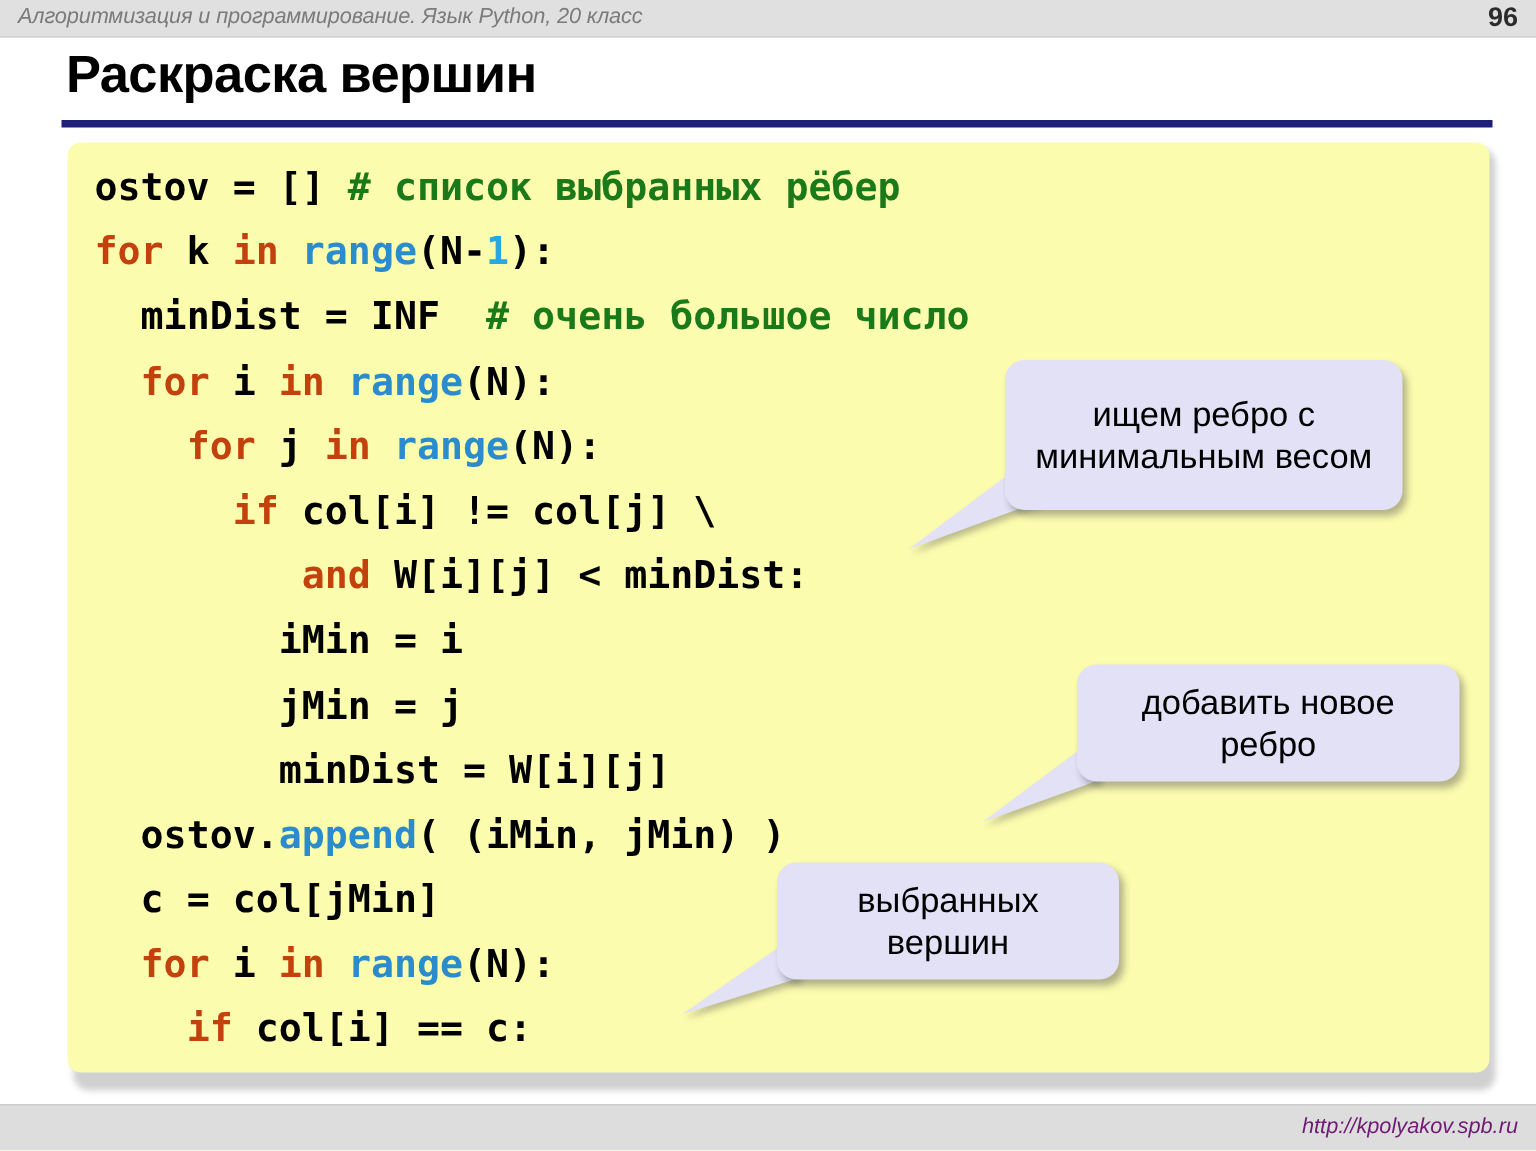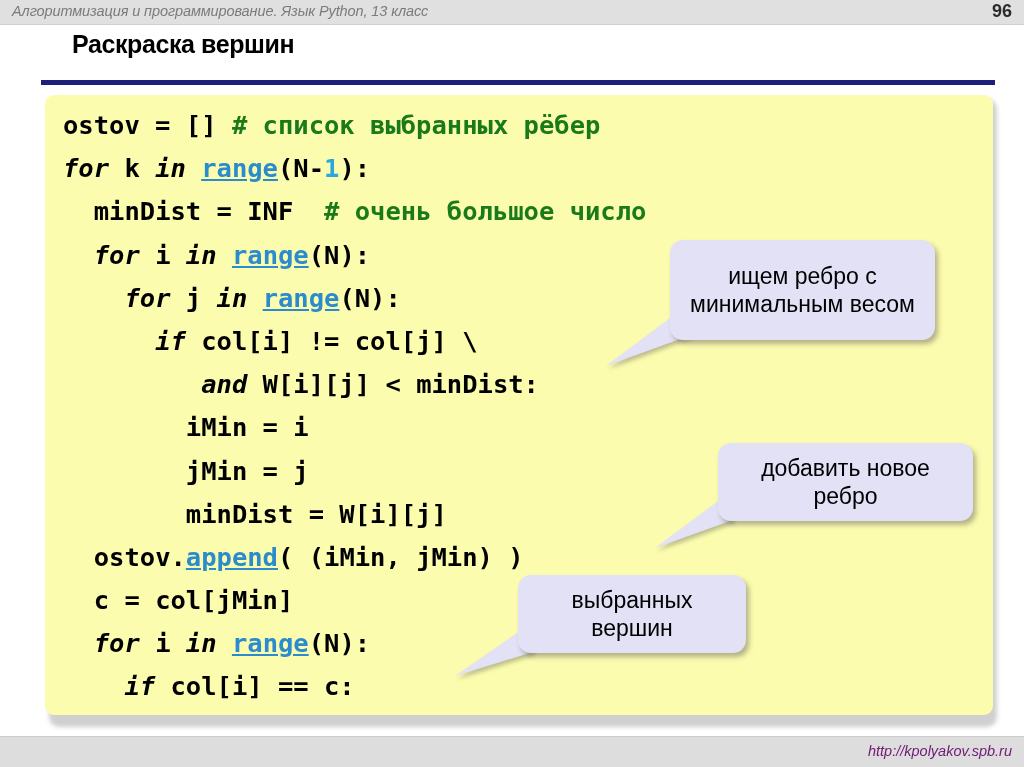--- a/index.html
+++ b/index.html
@@ -39,25 +39,24 @@
     font-size: 18px;
     font-weight: bold;
     color: #2b2b2b;
     text-align: center;
   }
 
   
   .slide-title {
     position: absolute;
     left: 44px; top: 30px;
-    font-size: 25px;
+    font-size: 35px;
     font-weight: bold;
     color: #000000;
     letter-spacing: -0.4px;
-    margin-left: 28px;
   }
   .title-rule {
     position: absolute;
     left: 41px; top: 80px;
     width: 954px;
     height: 5px;
     background: #1f1f7a;
   }
 
   
@@ -84,22 +83,22 @@
   .code {
     font-family: "DejaVu Sans Mono", "Liberation Mono", monospace;
     font-size: 25.5px;
     line-height: 43.2px;
     color: #000000;
     font-weight: bold;
     white-space: pre;
     padding-left: 18px;
   }
   .code .line { height: 43.2px; }
-  .kw      { color: #000000; font-style: italic; }          
-  .fn      { color: #2a8ccc; text-decoration: underline; }          
+  .kw      { color: #c2410c; }          
+  .fn      { color: #2a8ccc; }          
   .num     { color: #29a8e0; }          
   .cmt     { color: #1a7a1a; }          
 
   
   .balloon {
     position: absolute;
     background: #e2e1f5;
     border-radius: 13px;
     color: #000000;
     font-size: 23px;
@@ -150,21 +149,21 @@
     font-size: 14.5px;
     font-style: italic;
     color: #701a75;
     white-space: nowrap;
   }
 </style>
 </head>
 <body>
 
 <div class="header">
-  <div class="header-title">Алгоритмизация и программирование. Язык Python, 13 класс</div>
+  <div class="header-title">Алгоритмизация и программирование. Язык Python, 20 класс</div>
   <div class="page-number">96</div>
 </div>
 
 <div class="slide-title">Раскраска вершин</div>
 <div class="title-rule"></div>
 
 <div class="code-shadow"></div>
 <div class="code-panel">
   <div class="code" id="code-body"><div class="line"><span>ostov = [] </span><span class="cmt"># список выбранных рёбер</span></div><div class="line"><span class="kw">for</span><span> k </span><span class="kw">in</span><span> </span><span class="fn">range</span><span>(N-</span><span class="num">1</span><span>):</span></div><div class="line"><span>  </span><span>minDist = INF  </span><span class="cmt"># очень большое число</span></div><div class="line"><span>  </span><span class="kw">for</span><span> i </span><span class="kw">in</span><span> </span><span class="fn">range</span><span>(N):</span></div><div class="line"><span>    </span><span class="kw">for</span><span> j </span><span class="kw">in</span><span> </span><span class="fn">range</span><span>(N):</span></div><div class="line"><span>      </span><span class="kw">if</span><span> col[i] != col[j] \</span></div><div class="line"><span>        </span><span> </span><span class="kw">and</span><span> W[i][j] &lt; minDist:</span></div><div class="line"><span>        </span><span>iMin = i</span></div><div class="line"><span>        </span><span>jMin = j</span></div><div class="line"><span>        </span><span>minDist = W[i][j]</span></div><div class="line"><span>  </span><span>ostov.</span><span class="fn">append</span><span>( (iMin, jMin) )</span></div><div class="line"><span>  </span><span>c = col[jMin]</span></div><div class="line"><span>  </span><span class="kw">for</span><span> i </span><span class="kw">in</span><span> </span><span class="fn">range</span><span>(N):</span></div><div class="line"><span>    </span><span class="kw">if</span><span> col[i] == c:</span></div><div class="line"><span>      </span><span>col[i] = col[iMin]</span></div></div>
 </div>

